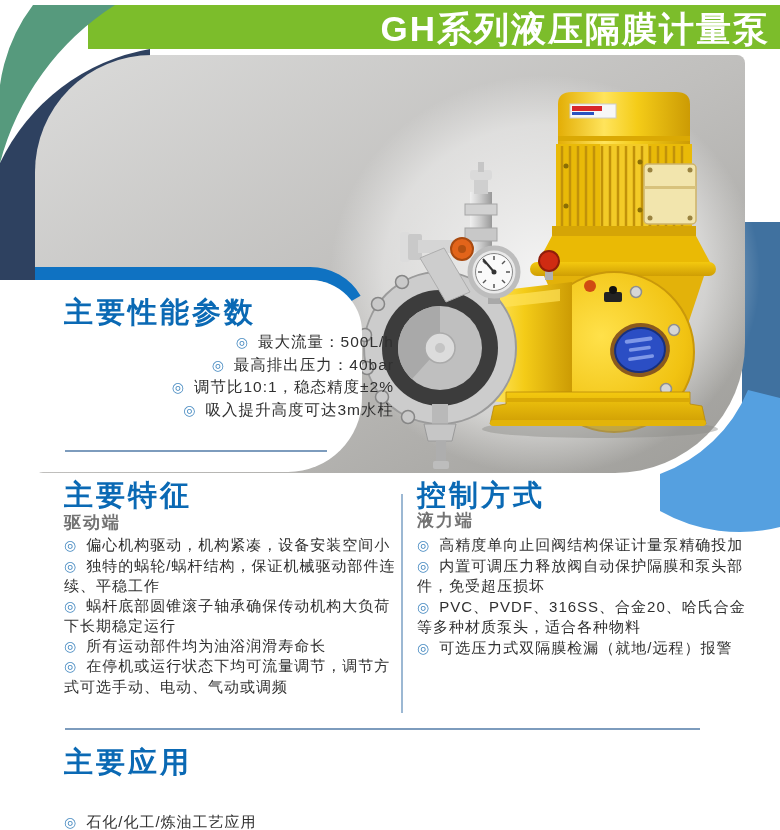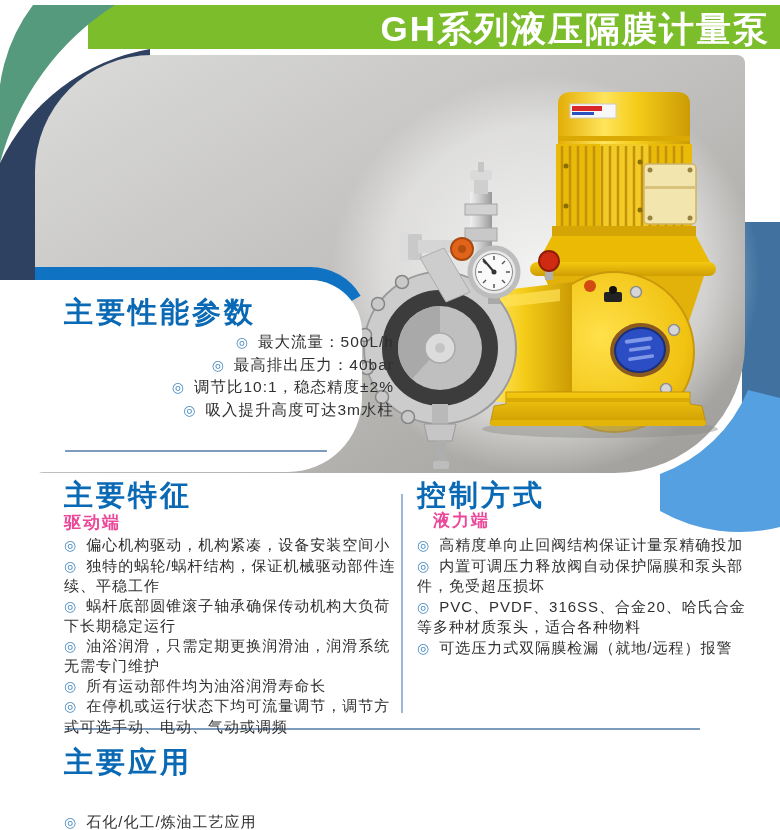--- a/index.html
+++ b/index.html
@@ -14,21 +14,21 @@
   .page-title{
     top:9px;right:10px;left:120px;height:40px;
     color:#ffffff;font-size:35px;font-weight:bold;letter-spacing:2px;
     text-align:right;white-space:nowrap;line-height:40px;
   }
   .h1{
     color:#0a69b4;font-size:29px;font-weight:bold;letter-spacing:3px;
     white-space:nowrap;line-height:32px;
   }
   .h2{
-    color:#ec4899;font-size:17px;font-weight:bold;letter-spacing:2px;
+    color:#737373;font-size:17px;font-weight:bold;letter-spacing:2px;
     white-space:nowrap;line-height:20px;
   }
   .list{color:#303030;font-size:15px;letter-spacing:1px;}
   .list .li{display:block;}
   .bl{color:#4a8cc2;margin-right:9px;font-size:14px;}
   .perf-list{top:331px;left:64px;width:330px;line-height:22.5px;font-size:15.5px;text-align:right;}
   .feat-list{top:535px;left:64px;width:336px;line-height:19.5px;}
   .ctrl-list{top:535px;left:417px;width:336px;line-height:20.5px;}
   .app-list{top:778px;left:64px;width:400px;line-height:23px;margin-top:32px;}
   .hline{position:absolute;height:2px;background:#7d9cbd;z-index:4;}
@@ -252,29 +252,28 @@
   </div>
 
   <div class="hline" style="left:65px;top:450px;width:262px;"></div>
 
   <div class="txt h1" style="left:64px;top:479px;">主要特征</div>
   <div class="txt h2" style="left:64px;top:513px;">驱动端</div>
   <div class="txt list feat-list">
     <div class="li"><span class="bl">◎</span><span>偏心机构驱动，机构紧凑，设备安装空间小</span></div>
     <div class="li"><span class="bl">◎</span><span>独特的蜗轮/蜗杆结构，保证机械驱动部件连续、平稳工作</span></div>
     <div class="li"><span class="bl">◎</span><span>蜗杆底部圆锥滚子轴承确保传动机构大负荷下长期稳定运行</span></div>
-    <div class="li"><span class="bl">◎</span><span>油浴润滑，只需定期更换润滑油，润滑系统无需专门维护</span></div>
     <div class="li"><span class="bl">◎</span><span>所有运动部件均为油浴润滑寿命长</span></div>
     <div class="li"><span class="bl">◎</span><span>在停机或运行状态下均可流量调节，调节方式可选手动、电动、气动或调频</span></div>
   </div>
 
   <div class="vline" style="left:401px;top:494px;height:219px;"></div>
 
   <div class="txt h1" style="left:417px;top:479px;">控制方式</div>
-  <div class="txt h2" style="left:417px;top:511px;margin-left:16px;">液力端</div>
+  <div class="txt h2" style="left:417px;top:511px;">液力端</div>
   <div class="txt list ctrl-list">
     <div class="li"><span class="bl">◎</span><span>高精度单向止回阀结构保证计量泵精确投加</span></div>
     <div class="li"><span class="bl">◎</span><span>内置可调压力释放阀自动保护隔膜和泵头部件，免受超压损坏</span></div>
     <div class="li"><span class="bl">◎</span><span>PVC、PVDF、316SS、合金20、哈氏合金等多种材质泵头，适合各种物料</span></div>
     <div class="li"><span class="bl">◎</span><span>可选压力式双隔膜检漏（就地/远程）报警</span></div>
   </div>
 
   <div class="hline" style="left:65px;top:728px;width:635px;"></div>
 
   <div class="txt h1" style="left:64px;top:746px;text-align:center;">主要应用</div>

